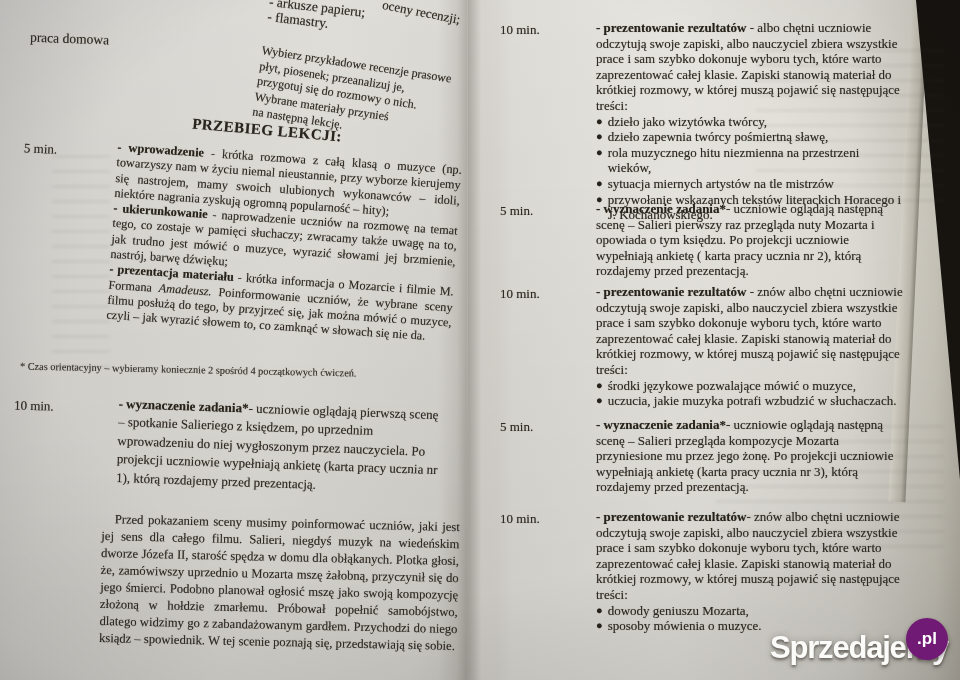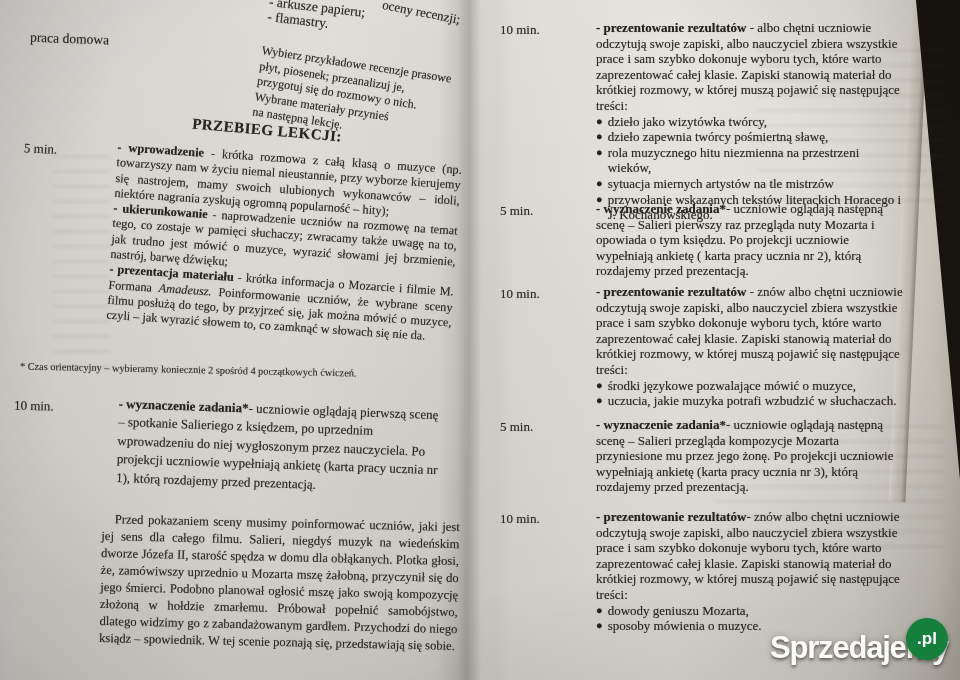--- a/index.html
+++ b/index.html
@@ -200,16 +200,16 @@
             <span>sposoby mówienia o muzyce.</span>
           </li>
       </ul>
     </div>
   </div>
 
   <div class="vignette"></div>
 
   <div class="wm">
     <span class="wm-text">Sprzedajemy</span>
-    <span class="wm-badge" style="background-color: #15803d;">.pl</span>
+    <span class="wm-badge" style="background-color: #701a75;">.pl</span>
   </div>
 
 </div>
 
 </body></html>

